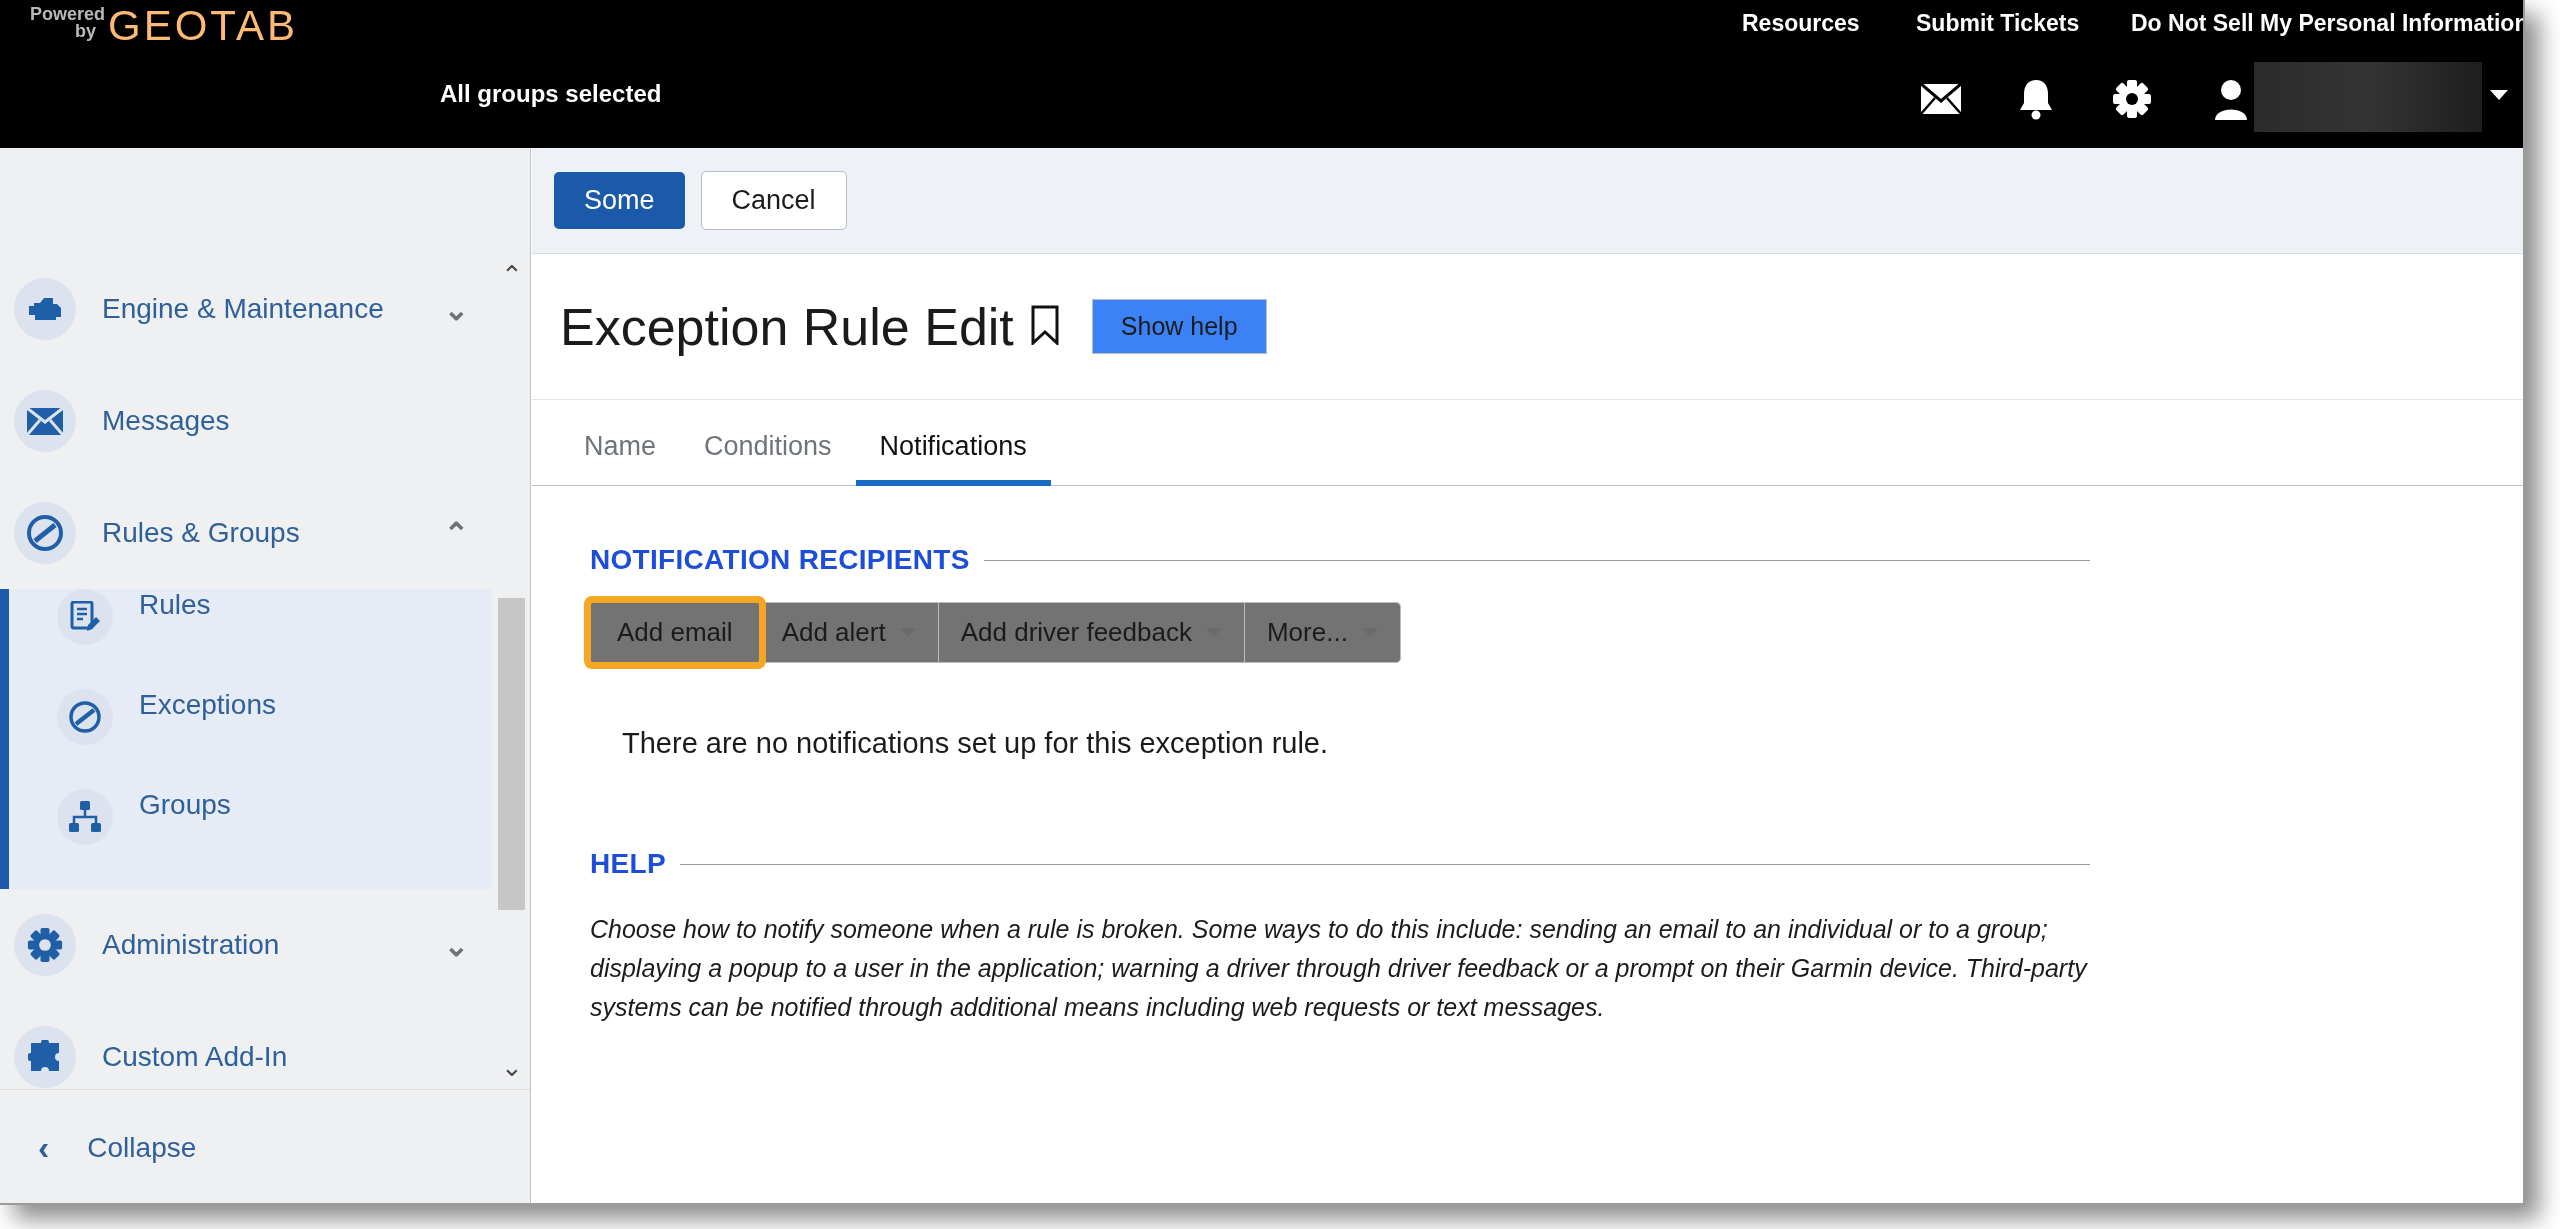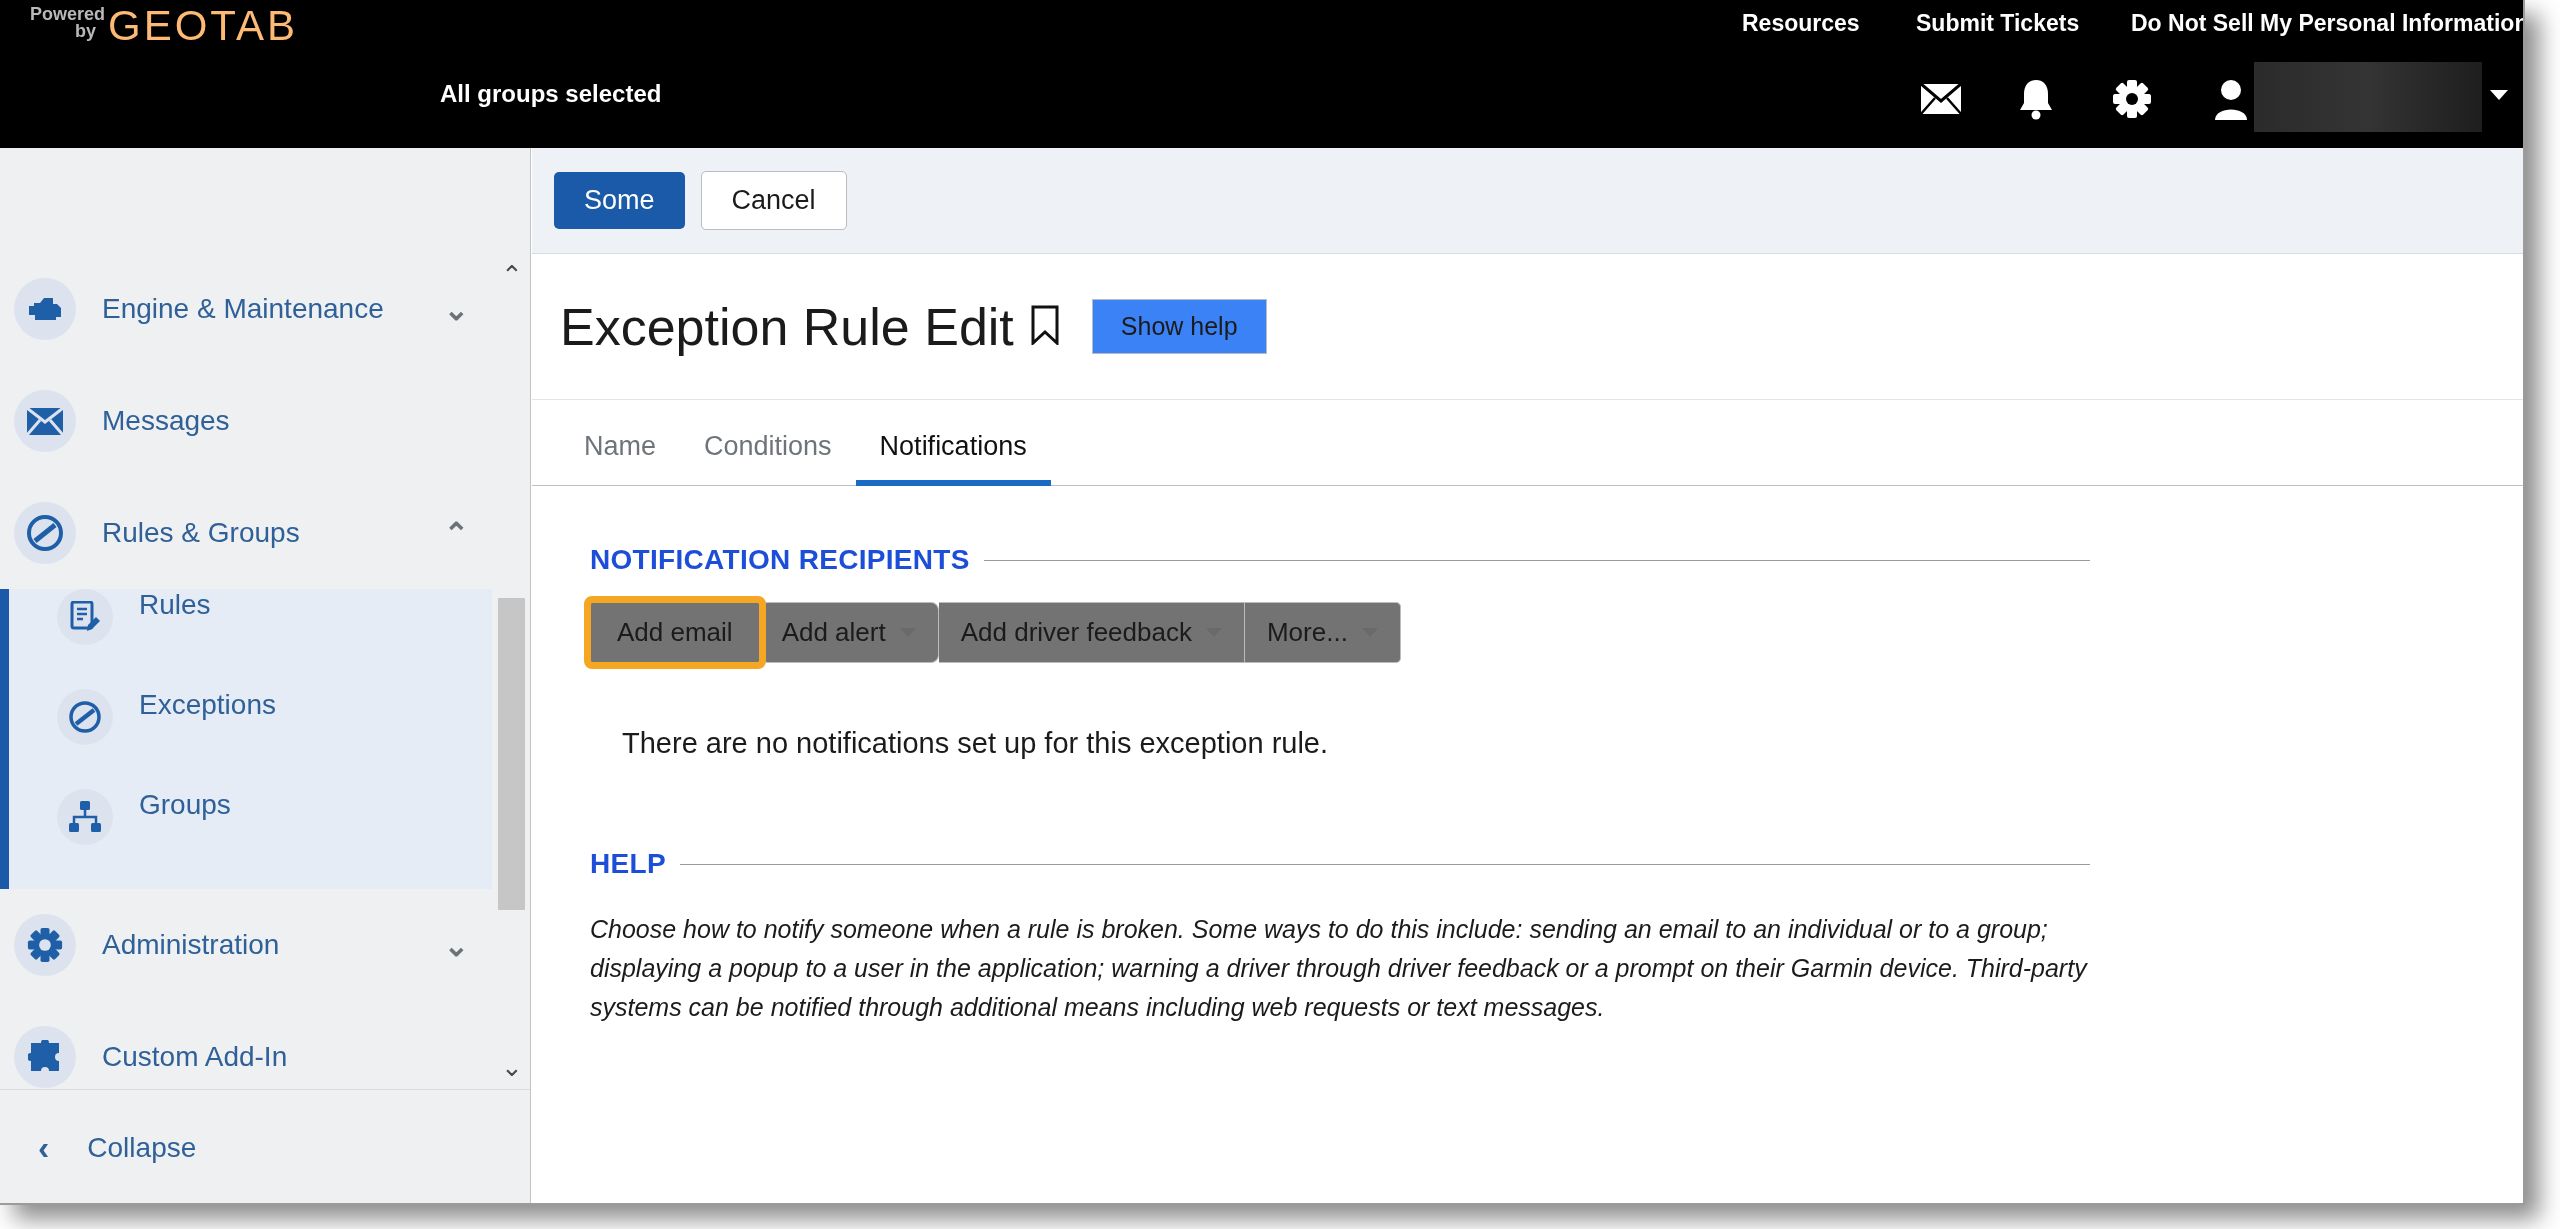--- a/index.html
+++ b/index.html
@@ -292,21 +292,21 @@
     cursor: pointer; white-space: nowrap;
   }
   .rb + .rb { border-left: none; }
   #rb-add-email {
     outline: 7px solid #f5a623;
     outline-offset: -1px;
     position: relative; z-index: 3;
     border-radius: 2px;
     padding: 14px 26px;
   }
-  #rb-add-alert { border-radius: 8px; }
+  #rb-add-alert { border-radius: 0; }
   #rb-more { border-top-right-radius: 5px; border-bottom-right-radius: 5px; }
   .rb-caret {
     width: 0; height: 0;
     border-left: 8px solid transparent;
     border-right: 8px solid transparent;
     border-top: 9px solid #6a6a6a;
   }
 
   #empty-msg {
     margin-top: 64px; margin-left: 32px;

